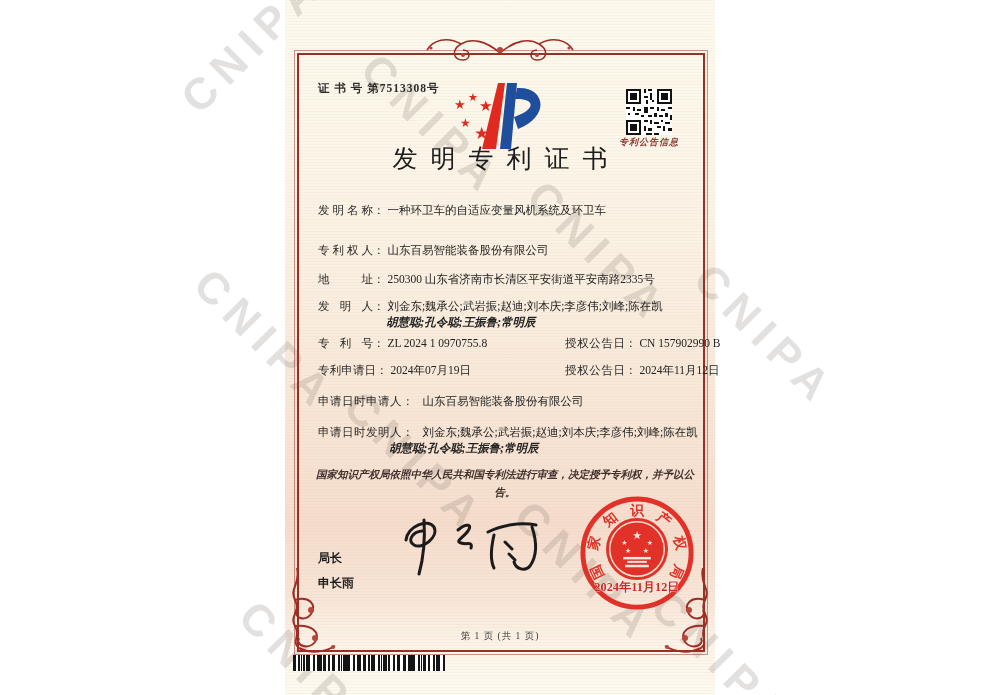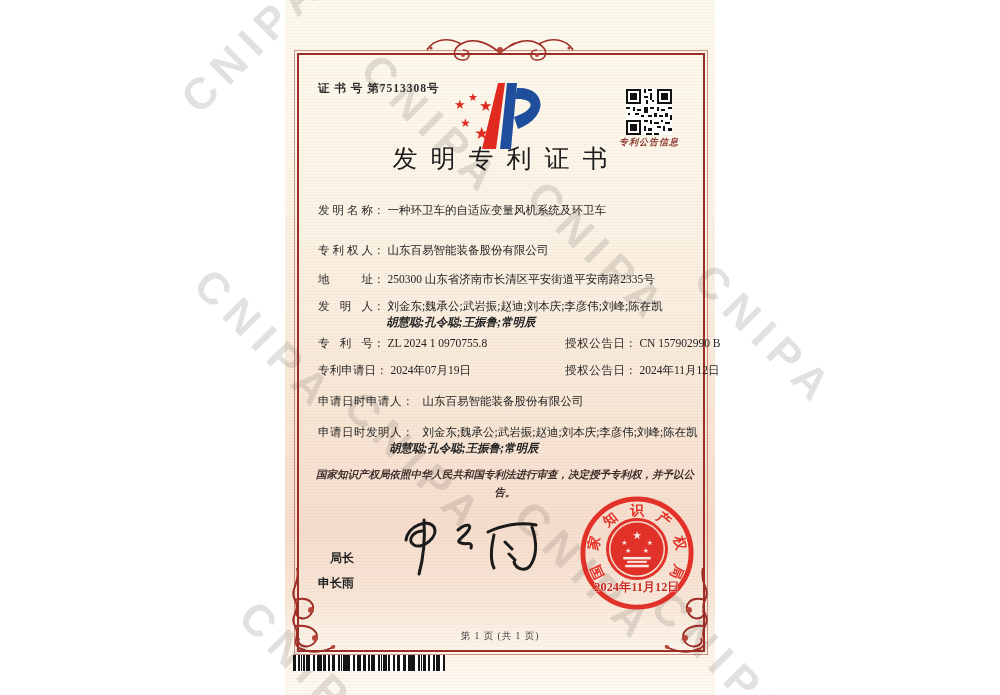--- a/index.html
+++ b/index.html
@@ -42,21 +42,21 @@
   .fval{display:inline-block;vertical-align:top;font-weight:normal;color:#222;max-width:300px;}
   .fval2{margin-left:68px;font-weight:bold;color:#222;line-height:16px;font-style:italic;}
   .fval2.ind{margin-left:71px;}
   .col2{position:absolute;left:247px;top:0;white-space:nowrap;}
   .col2 .flbl{width:60px;}
   
   .legal{position:absolute;left:16px;right:14px;top:466px;text-align:center;
     font-size:10.5px;font-style:italic;font-weight:bold;line-height:17.5px;color:#40302c;margin-left:8px;}
   
   .signer{position:absolute;left:33px;top:546px;font-family:"Liberation Sans","DejaVu Sans",sans-serif;
-    font-size:12px;font-weight:bold;color:#1e1e1e;line-height:25px;text-align:right;}
+    font-size:12px;font-weight:bold;color:#1e1e1e;line-height:25px;}
   .sig{position:absolute;left:103px;top:508px;}
   .seal{position:absolute;left:293px;top:494px;opacity:0.94;mix-blend-mode:multiply;}
   
   .pagefoot{position:absolute;left:0;right:0;top:630px;text-align:center;font-size:9.5px;color:#3a3a3a;letter-spacing:1px;}
   .barcode{position:absolute;left:8px;top:655px;width:152px;height:16px;background-color:#fff;
     background-image:
       repeating-linear-gradient(90deg,#151515 0 2px,transparent 2px 5px),
       repeating-linear-gradient(90deg,#151515 0 1px,transparent 1px 8px),
       repeating-linear-gradient(90deg,#151515 0 3px,transparent 3px 13px);}
 </style>

